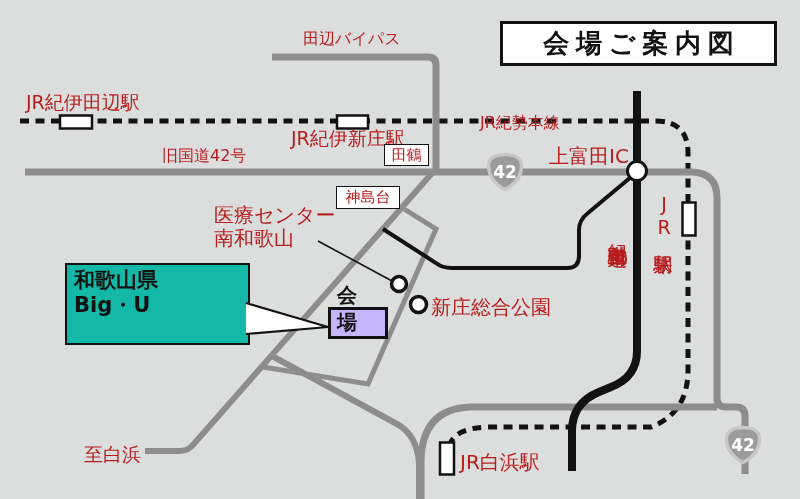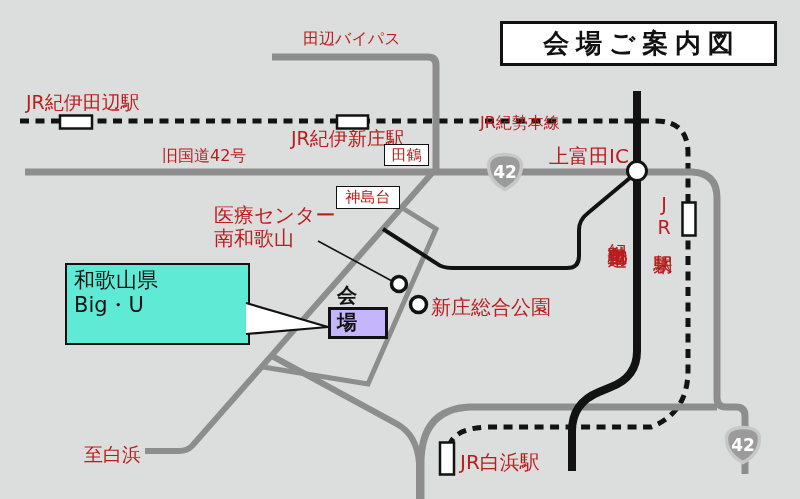--- a/index.html
+++ b/index.html
@@ -18,22 +18,22 @@
     background:#fff;border:1.6px solid #111;display:flex;
     align-items:center;justify-content:center;font-size:15px;
   }
   #title-box{
     left:500px;top:21px;width:277px;height:45px;position:absolute;z-index:2;
     background:#fff;border:3px solid #111;display:flex;align-items:center;justify-content:center;
     font-size:26px;font-weight:600;letter-spacing:0.26em;padding-left:0.26em;box-sizing:border-box;
   }
   #callout-box{
     left:65px;top:263px;width:185px;height:82px;position:absolute;z-index:2;
-    background:#5eead4;border:2.5px solid #111;box-sizing:border-box;
-    padding:3px 0 0 7px;font-size:21px;line-height:25px;
+    background:#14b8a6;border:2.5px solid #111;box-sizing:border-box;
+    padding:3px 0 0 7px;font-size:21px;line-height:25px;font-weight:bold;
   }
   #wedge-svg{position:absolute;left:243px;top:296px;z-index:3;}
   #venue-box{
     left:328px;top:307px;width:60px;height:32px;position:absolute;z-index:4;
     background:#c4b5fd;border:3px solid #111;box-sizing:border-box;
     display:flex;align-items:flex-end;justify-content:center;
     font-size:20px;font-weight:bold;letter-spacing:0.3em;padding-left:0.3em;
   }
   .vert{
     writing-mode:vertical-rl;text-orientation:upright;

